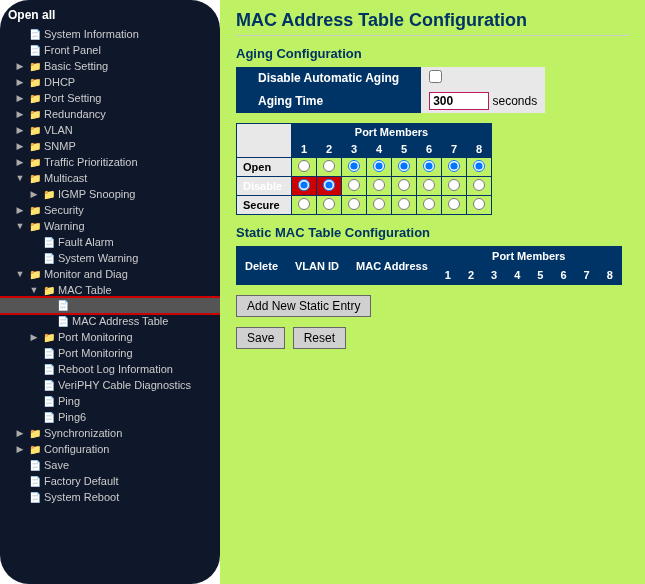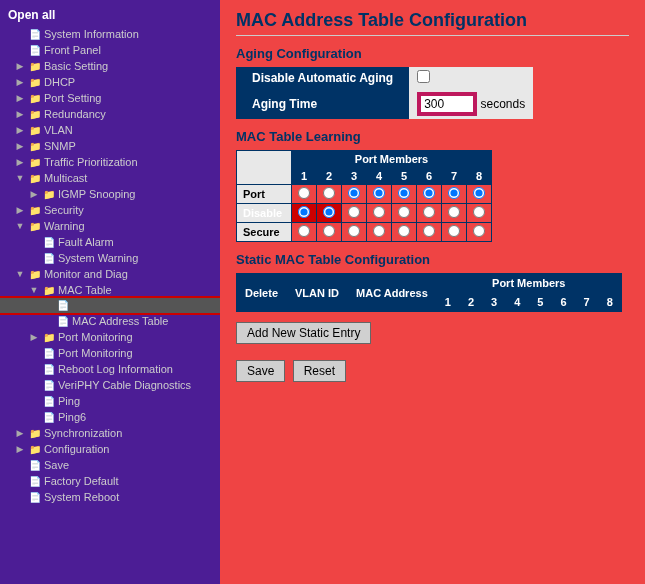--- a/index.html
+++ b/index.html
@@ -2,25 +2,26 @@
 <html><head>
   <meta charset="utf-8">
   <style>
     * { box-sizing: border-box; margin: 0; padding: 0; }
     body { font-family: Arial, sans-serif; font-size: 12px; background: #fff; display: flex; height: 584px; overflow: hidden; }
 
     
     #sidebar {
       width: 220px;
       min-width: 220px;
-      background: #4c1d95;
+      background: #0f172a;
       color: #ccc;
       overflow-y: auto;
       padding: 4px 0;
       font-size: 11px;
+      border-radius: 29px;
     }
     .sidebar-header {
       color: #fff;
       padding: 4px 8px;
       font-weight: bold;
       font-size: 12px;
       cursor: pointer;
     }
     .sidebar-item {
       display: flex;
@@ -46,21 +47,21 @@
       text-align: center;
     }
     .folder-icon { color: #f0c040; }
     .doc-icon { color: #aaa; }
     .expand-icon { color: #aaa; font-size: 9px; }
 
     
     #main {
       flex: 1;
       padding: 10px 16px;
-      background: #ef4444;
+      background: #bef264;
       overflow-y: auto;
     }
     h1.page-title {
       font-size: 18px;
       font-weight: bold;
       color: #003366;
       margin-bottom: 10px;
       border-bottom: 1px solid #ccc;
       padding-bottom: 4px;
     }
@@ -77,32 +78,33 @@
       margin-bottom: 10px;
     }
     .aging-table td {
       padding: 3px 8px;
       font-size: 12px;
     }
     .aging-table .label-cell {
       background: #003366;
       color: #fff;
       font-weight: bold;
-      padding: 4px 16px;
+      padding: 4px 22px;
       white-space: nowrap;
     }
     .aging-table .value-cell {
       background: #e8e8e8;
       padding: 3px 8px;
     }
     .aging-input {
       width: 60px;
-      border: 4px solid #be185d;
+      border: 1px solid #be185d;
       padding: 1px 3px;
       font-size: 12px;
+      font-weight: bold;
     }
 
     
     .learning-table {
       border-collapse: collapse;
       margin-bottom: 10px;
       border: 1px solid #003366;
     }
     .learning-table th, .learning-table td {
       border: 1px solid #003366;
@@ -335,41 +337,40 @@
       </tr>
       <tr>
         <td class="label-cell">Aging Time</td>
         <td class="value-cell">
           <input type="text" class="aging-input" value="300" style=""> seconds
         </td>
       </tr>
     </tbody>
   </table>
 
-  <h2 class="section-title">MAC Table Learning</h2>
   <table class="learning-table">
     <thead>
       <tr>
         <th rowspan="2" style="background:#e8e8e8; color:#000; min-width:55px;"></th>
         <th colspan="8">Port Members</th>
       </tr>
       <tr>
         <th>1</th>
         <th>2</th>
         <th>3</th>
         <th>4</th>
         <th>5</th>
         <th>6</th>
         <th>7</th>
         <th>8</th>
       </tr>
     </thead>
     <tbody>
       <tr>
-        <td class="row-label">Port</td>
+        <td class="row-label">Open</td>
         <td><input type="radio" name="port1-mode" value="auto" style=""></td>
         <td><input type="radio" name="port2-mode" value="auto" style=""></td>
         <td><input type="radio" name="port3-mode" value="auto" checked="" style=""></td>
         <td><input type="radio" name="port4-mode" value="auto" checked="" style=""></td>
         <td><input type="radio" name="port5-mode" value="auto" checked="" style=""></td>
         <td><input type="radio" name="port6-mode" value="auto" checked="" style=""></td>
         <td><input type="radio" name="port7-mode" value="auto" checked="" style=""></td>
         <td><input type="radio" name="port8-mode" value="auto" checked="" style=""></td>
       </tr>
       <tr>
@@ -418,17 +419,17 @@
       </tr>
     </thead>
     <tbody>
       
     </tbody>
   </table>
 
   <div>
     <button class="btn">Add New Static Entry</button>
   </div>
-  <div style="margin-top:12px;">
+  <div style="margin-top:6px;">
     <button class="btn">Save</button>
     <button class="btn">Reset</button>
   </div>
 </div>
 
 </body></html>

